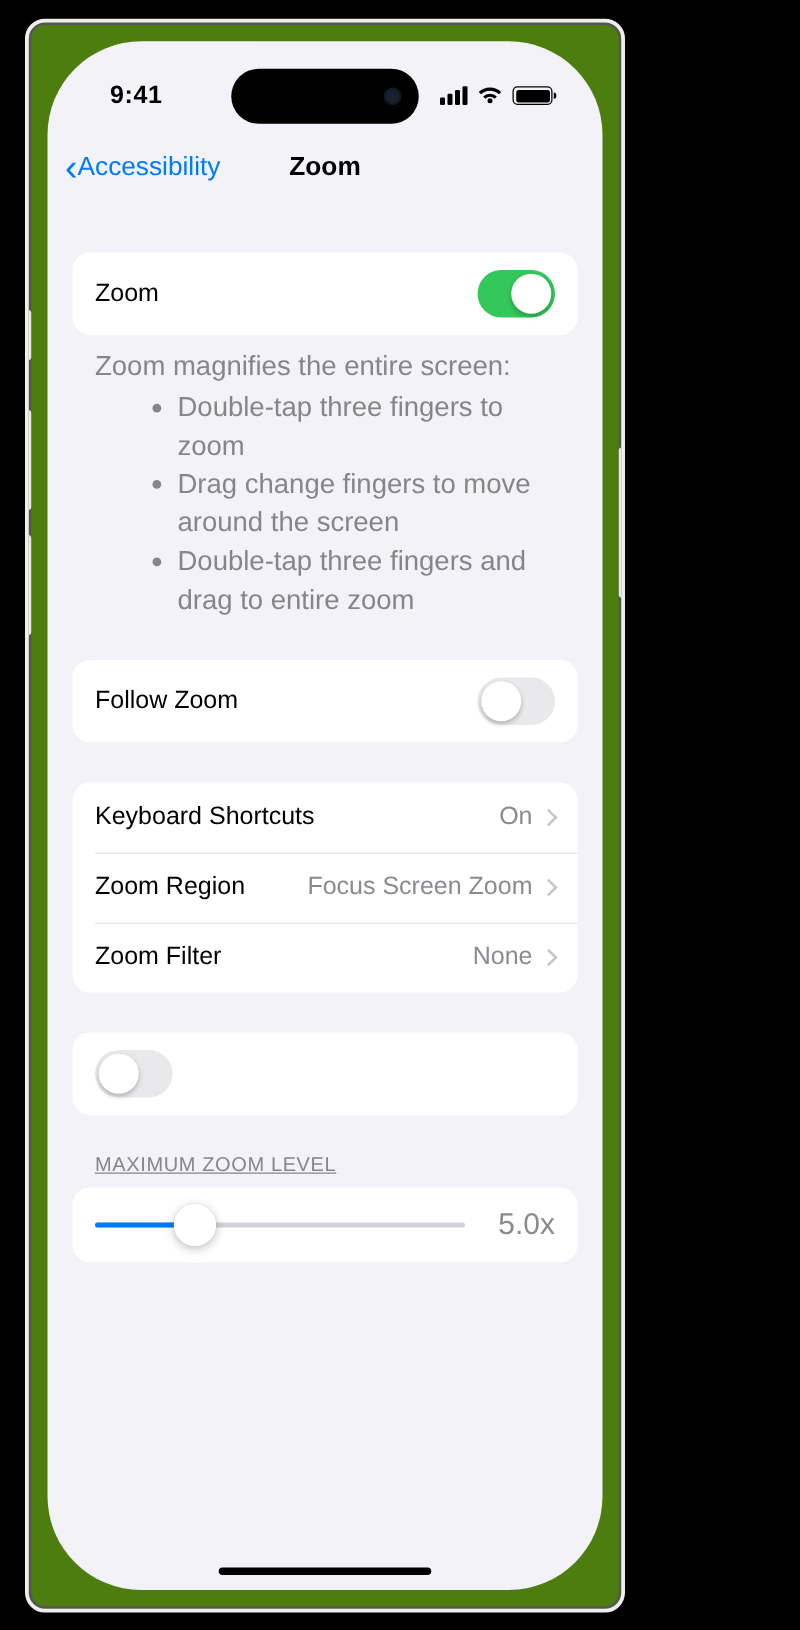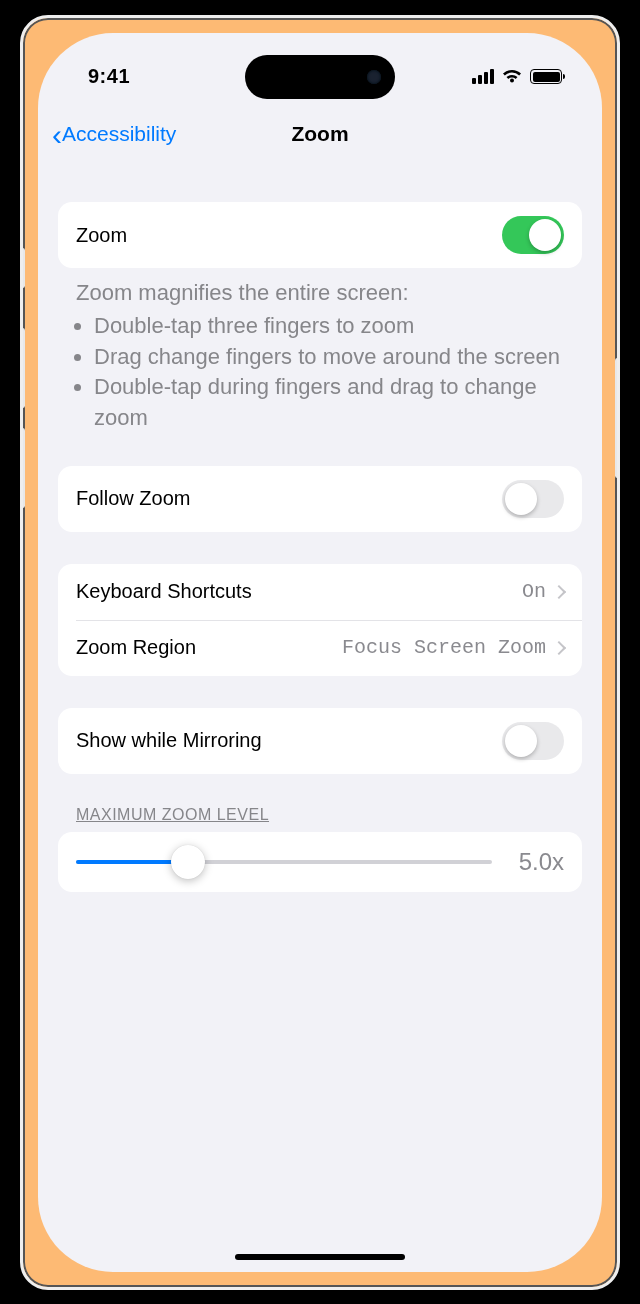--- a/index.html
+++ b/index.html
@@ -2,24 +2,24 @@
 <html><head>
 <meta charset="utf-8">
 <style>
   * { box-sizing: border-box; margin: 0; padding: 0; }
   html, body { width: 640px; height: 1304px; background: #000; font-family: -apple-system, "Helvetica Neue", Helvetica, Arial, sans-serif; }
   
   .phone-frame {
     position: absolute;
     left: 20px;
     top: 15px;
-    width: 600px;
+    width: 480px;
     height: 1275px;
-    background: #fdba74;
-    border-radius: 28px;
+    background: #4d7c0f;
+    border-radius: 16px;
     border: 3px solid #eee;
     box-shadow: inset 0 0 0 2px #555;
     overflow: hidden;
   }
   
   .screen {
     position: absolute;
     left: 15px;
     top: 15px;
     right: 15px;
@@ -101,41 +101,41 @@
     color: #000;
     position: relative;
   }
   .cell + .cell::before {
     content: '';
     position: absolute;
     top: 0; left: 18px; right: 0; height: 1px;
     background: #e3e3e7;
   }
   .cell-label { flex: 1; }
-  .cell-value { color: #8a8a8f; font-size: 20px; margin-right: 8px; font-family: Liberation Mono, monospace; }
+  .cell-value { color: #8a8a8f; font-size: 20px; margin-right: 8px; }
   .chevron {
     width: 10px; height: 10px;
     border-right: 2.5px solid #c5c5c9;
     border-top: 2.5px solid #c5c5c9;
     transform: rotate(45deg);
   }
   
   .switch { width: 62px; height: 38px; border-radius: 19px; position: relative; }
   .switch.on { background: #34c759; }
   .switch.off { background: #e9e9eb; }
   .switch-knob {
     position:absolute; top:3px; width:32px; height:32px; background:#fff;
     border-radius:50%; box-shadow: 0 2px 4px rgba(0,0,0,0.25);
   }
   .switch.on .switch-knob { right: 3px; }
   .switch.off .switch-knob { left: 3px; }
   
   .footer-text { padding: 10px 18px 0; color:#86868a; font-size:22px; line-height:1.4; }
   .footer-text ul { padding-left: 18px; margin-top: 2px; }
-  .footer-text li { list-style: disc; }
+  .footer-text li { list-style: disc; margin-left: 48px; }
   
   .header-text { padding: 0 18px 8px; color:#86868a; font-size:16px; text-transform: uppercase; letter-spacing: 0.5px; text-decoration: underline; }
   
   .slider-cell { padding: 16px 18px; display:flex; align-items:center; }
   .slider-track {
     flex:1; height:4px; background:#d1d1d6; border-radius:2px; position:relative; margin-right:20px;
   }
   .slider-fill {
     position:absolute; left:0; top:0; bottom:0; background:#007aff; border-radius:2px;
   }
@@ -206,21 +206,21 @@
             <div class="switch on">
                 <div class="switch-knob"></div>
               </div>
           </div>
         </div>
         <div class="footer-text">
           <div>Zoom magnifies the entire screen:</div>
           <ul>
             <li>Double-tap three fingers to zoom</li>
             <li>Drag change fingers to move around the screen</li>
-            <li>Double-tap during fingers and drag to change zoom</li>
+            <li>Double-tap three fingers and drag to entire zoom</li>
           </ul>
         </div>
       </div>
 
       <div class="group">
         <div class="cell-list">
           <div class="cell">
             <span class="cell-label">Follow Zoom</span>
             <div class="switch off">
                 <div class="switch-knob"></div>
@@ -234,27 +234,31 @@
           <div class="cell">
             <span class="cell-label">Keyboard Shortcuts</span>
             <span class="cell-value">On</span>
             <span class="chevron"></span>
           </div>
           <div class="cell">
             <span class="cell-label">Zoom Region</span>
             <span class="cell-value">Focus Screen Zoom</span>
             <span class="chevron"></span>
           </div>
-        </div>
-      </div>
-
-      <div class="group">
-        <div class="cell-list">
-          <div class="cell">
-            <span class="cell-label">Show while Mirroring</span>
+          <div class="cell">
+            <span class="cell-label">Zoom Filter</span>
+            <span class="cell-value">None</span>
+            <span class="chevron"></span>
+          </div>
+        </div>
+      </div>
+
+      <div class="group">
+        <div class="cell-list">
+          <div class="cell">
             <div class="switch off">
                 <div class="switch-knob"></div>
               </div>
           </div>
         </div>
       </div>
 
       <div class="group">
         <div class="header-text">MAXIMUM ZOOM LEVEL</div>
         <div class="cell-list">

